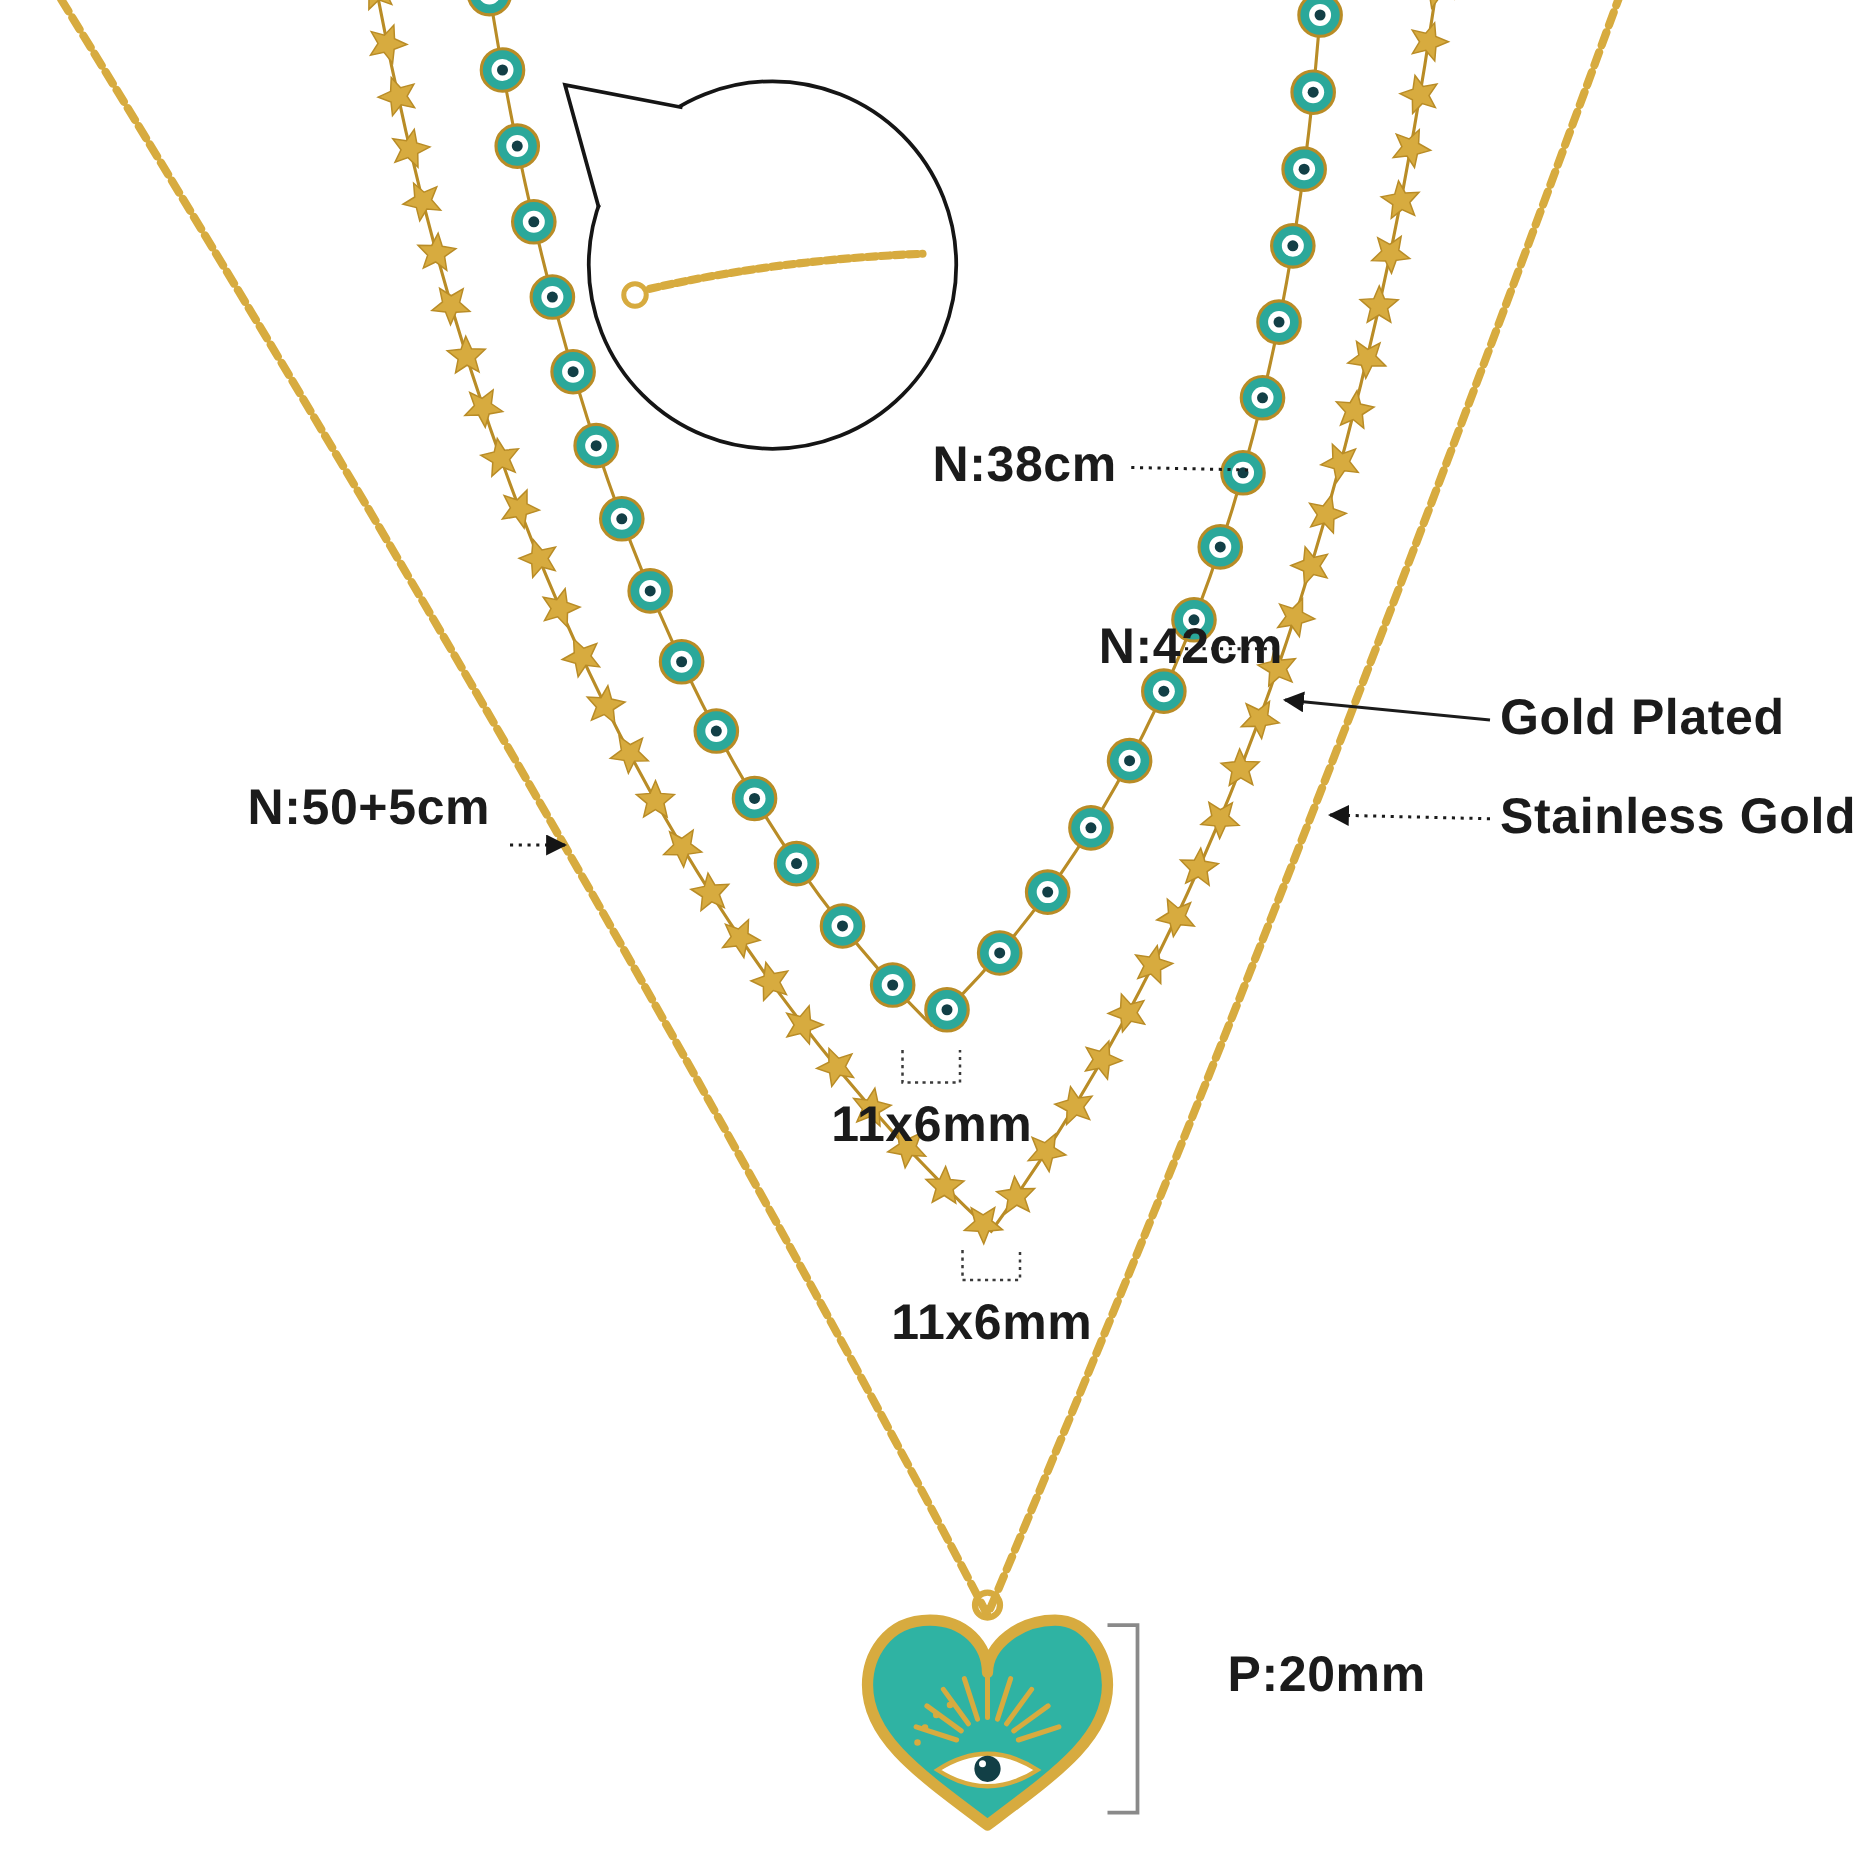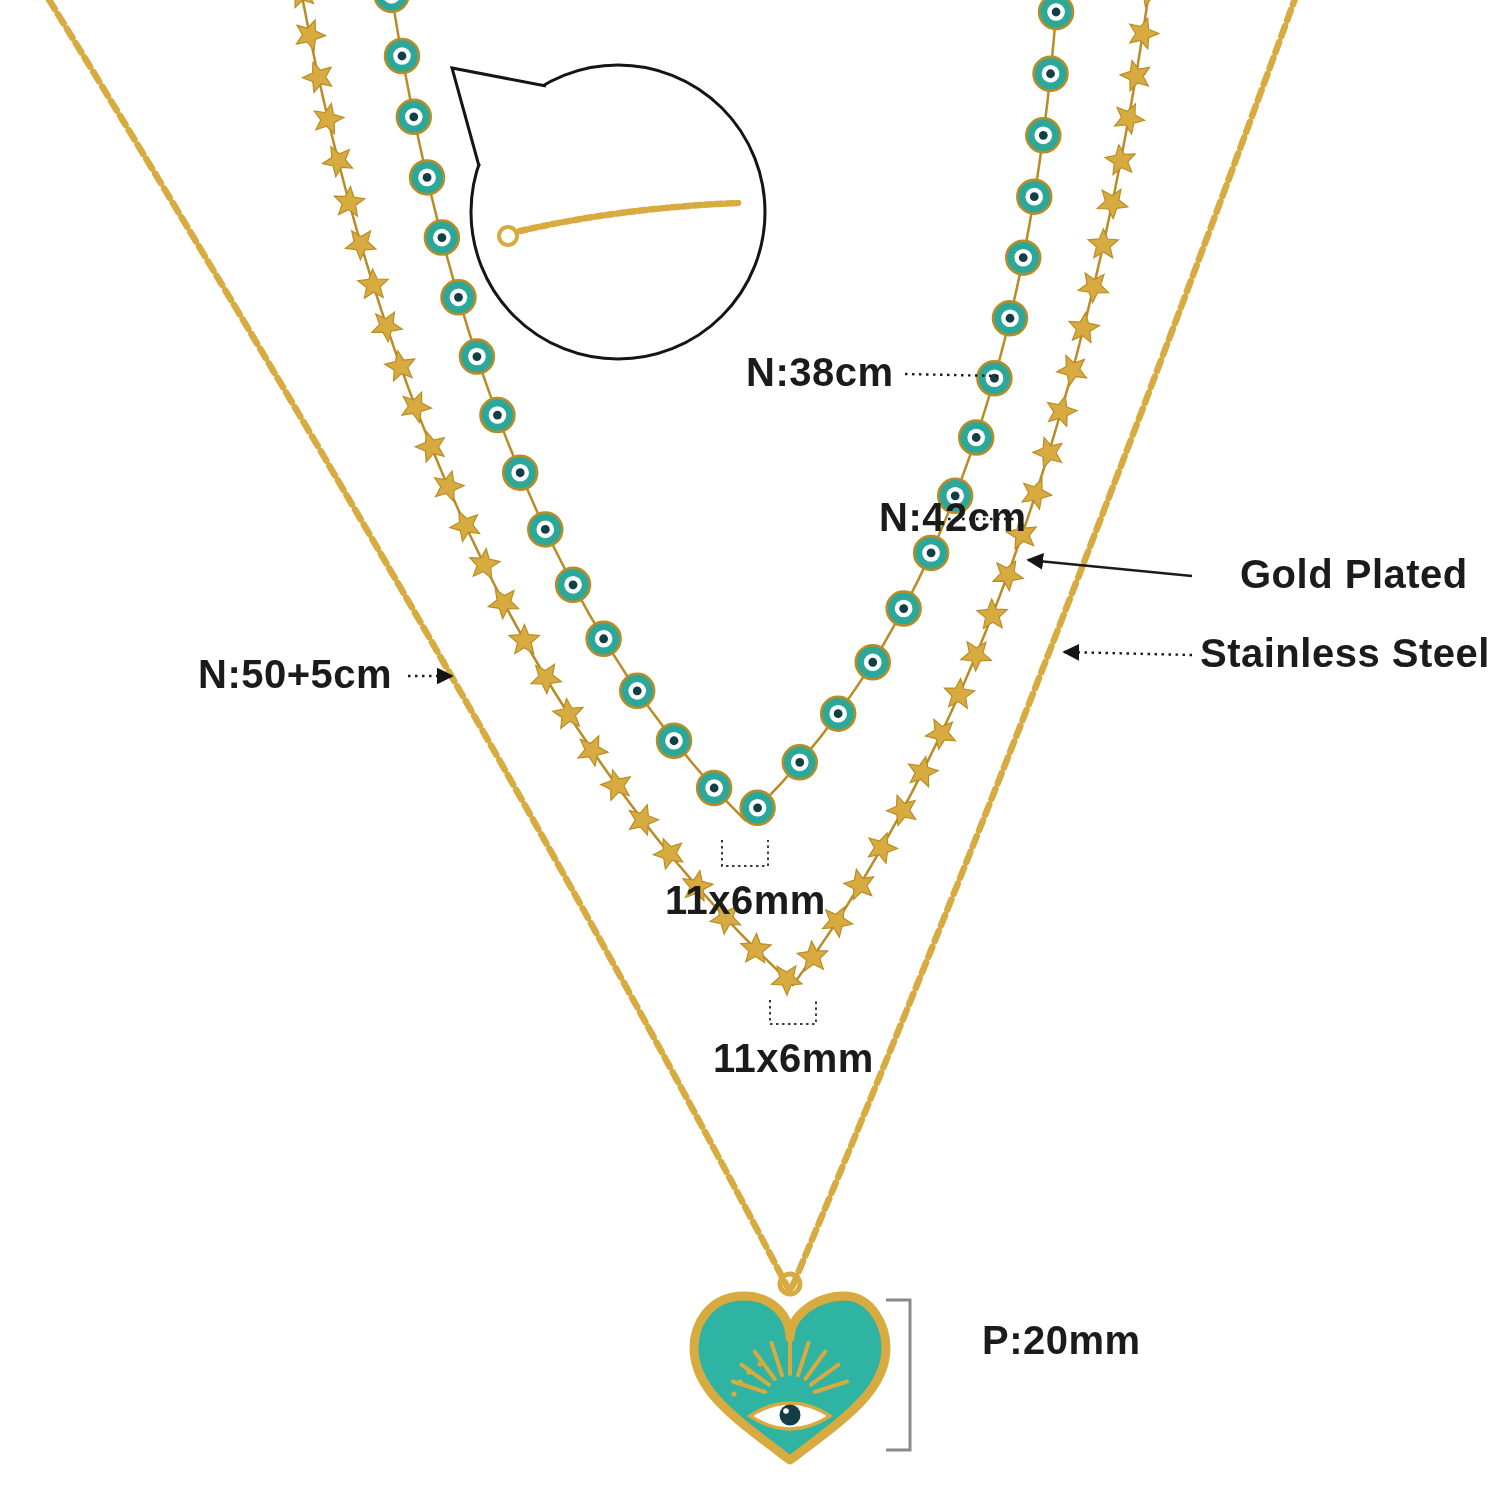--- a/index.html
+++ b/index.html
@@ -299,19 +299,19 @@
         <circle class="heart-dot" cx="760" cy="1364" r="2.6"></circle>
       </g>
       <path class="eye-white" d="M 750 1416 Q 790 1390 830 1416 Q 790 1442 750 1416 Z"></path>
       <circle class="bead-pupil" cx="790" cy="1415" r="10.5"></circle>
       <circle cx="786" cy="1411" r="2.8" fill="#ffffff"></circle>
     </g>
   </svg>
 
   <div class="label" style="left:746px;top:350px">N:38cm</div>
   <div class="label" style="left:879px;top:495px">N:42cm</div>
-  <div class="label" style="left:1240px;top:552px">Gold Plated</div>
-  <div class="label" style="left:1200px;top:631px">Stainless Steel</div>
-  <div class="label" style="left:198px;top:652px">N:50+5cm</div>
+  <div class="label" style="left:1200px;top:552px">Gold Plated</div>
+  <div class="label" style="left:1200px;top:631px">Stainless Gold</div>
+  <div class="label" style="left:198px;top:624px">N:50+5cm</div>
   <div class="label" style="left:665px;top:878px">11x6mm</div>
   <div class="label" style="left:713px;top:1036px">11x6mm</div>
   <div class="label" style="left:982px;top:1318px">P:20mm</div>
 </div>
 
 </body></html>

